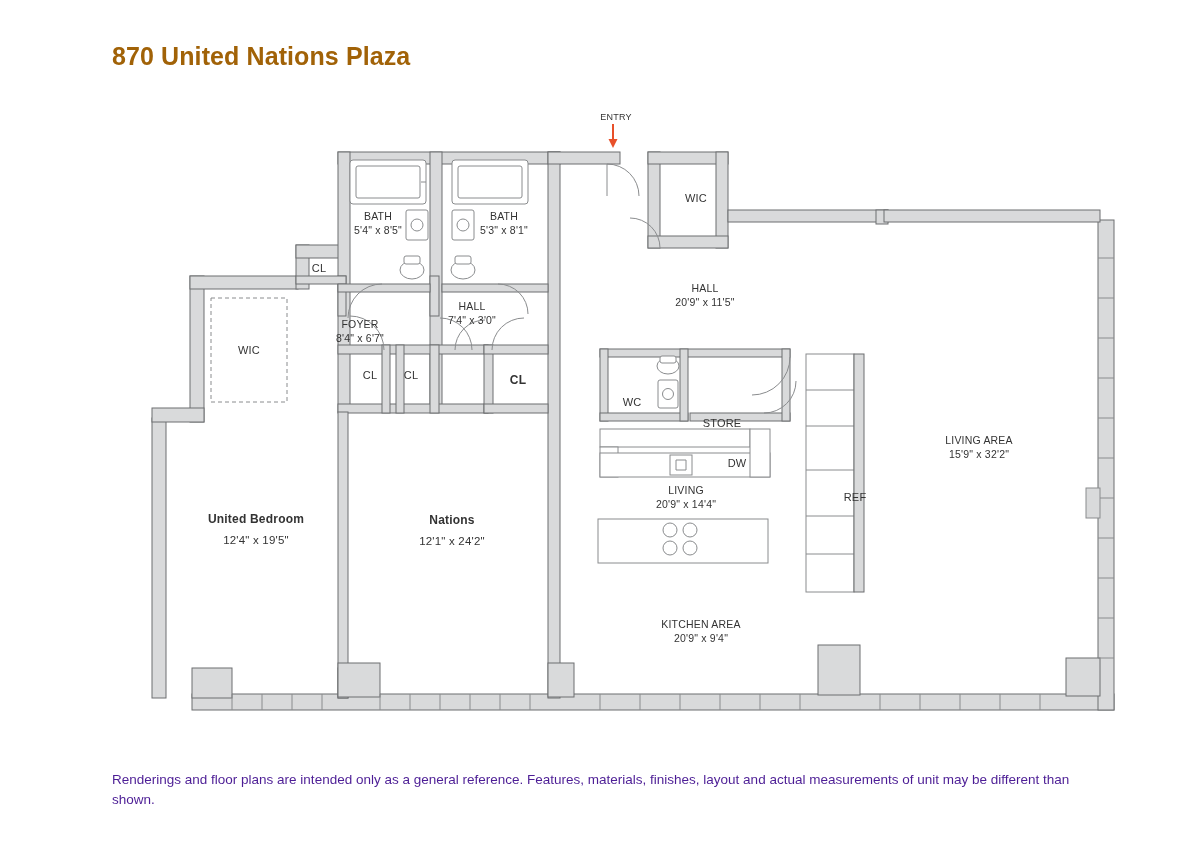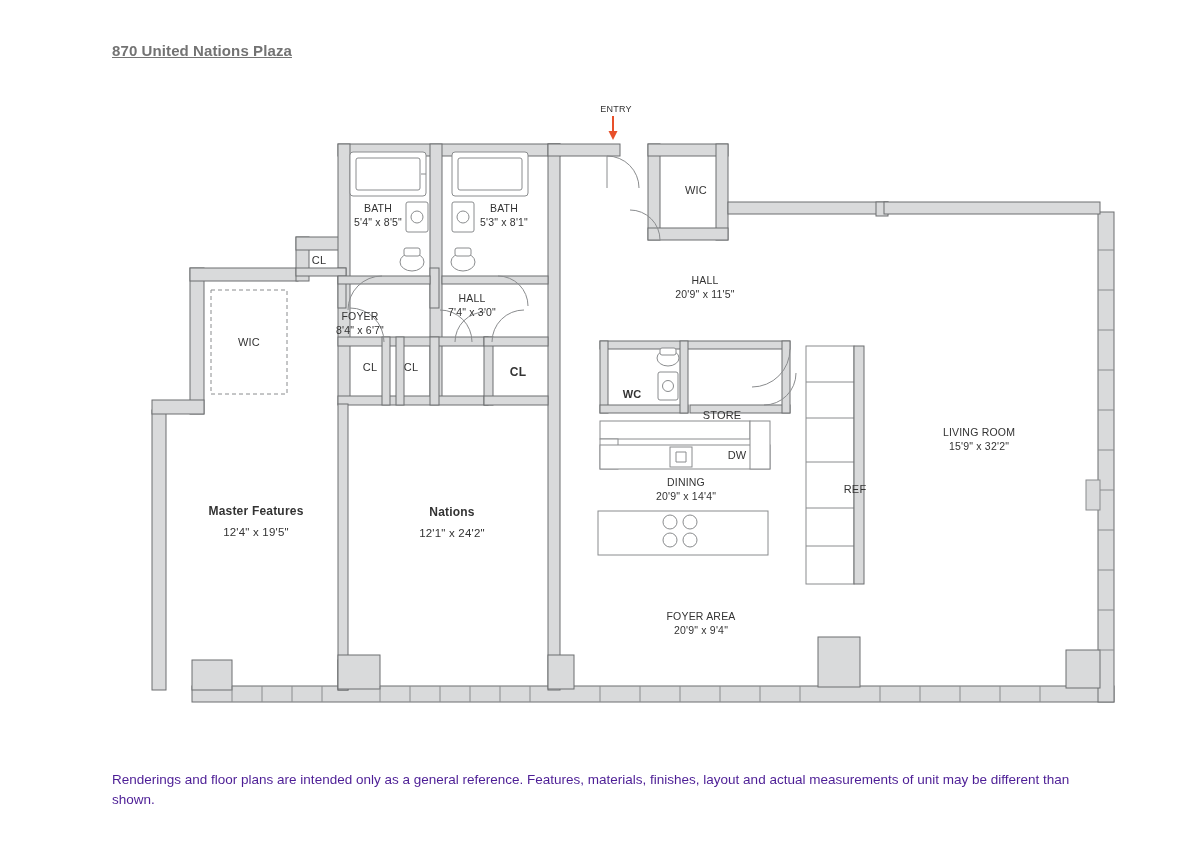--- a/index.html
+++ b/index.html
@@ -12,39 +12,38 @@
     height: 849px;
     position: relative;
     font-family: "Liberation Sans", sans-serif;
     color: #231f20;
     overflow: hidden;
   }
   #title {
     position: absolute;
     left: 112px;
     top: 42px;
-    font-size: 15px;
+    font-size: 25px;
     font-weight: bold;
     letter-spacing: 0.1px;
-    color: #737373;
-    text-decoration: underline;
+    color: #a16207;
   }
   #disclaimer {
     position: absolute;
     left: 112px;
     top: 770px;
     width: 990px;
     font-size: 13.5px;
     line-height: 1.45;
     color: #4c1d95;
   }
   #plan {
     position: absolute;
     left: 0;
-    top: 0;
+    top: 8px;
     width: 1200px;
     height: 618px;
   }
   .lbl {
     position: absolute;
     font-size: 10.5px;
     color: #333333;
     text-align: center;
     white-space: nowrap;
     transform: translateX(-50%);
@@ -286,45 +285,45 @@
   </div>
   <div class="lbl" style="left:472px; top:292px;">
     <span class="nm">HALL</span>
     <span class="dm">7'4" x 3'0"</span>
   </div>
   <div class="lbl" style="left:705px; top:274px;">
     <span class="nm">HALL</span>
     <span class="dm">20'9" x 11'5"</span>
   </div>
   <div class="lbl" style="left:979px; top:426px;">
-    <span class="nm">LIVING ROOM</span>
+    <span class="nm">LIVING AREA</span>
     <span class="dm">15'9" x 32'2"</span>
   </div>
   <div class="lbl" style="left:686px; top:476px;">
-    <span class="nm">DINING</span>
+    <span class="nm">LIVING</span>
     <span class="dm">20'9" x 14'4"</span>
   </div>
   <div class="lbl" style="left:701px; top:610px;">
-    <span class="nm">FOYER AREA</span>
+    <span class="nm">KITCHEN AREA</span>
     <span class="dm">20'9" x 9'4"</span>
   </div>
   <div class="lbl room" style="left:256px; top:504px;">
-    <span class="nm">Master Features</span>
+    <span class="nm">United Bedroom</span>
     <span class="dm">12'4" x 19'5"</span>
   </div>
   <div class="lbl room" style="left:452px; top:505px;">
     <span class="nm">Nations</span>
     <span class="dm">12'1" x 24'2"</span>
   </div>
 
   <div class="lbl small" style="left:696px; top:184px;">WIC</div>
   <div class="lbl small" style="left:249px; top:336px;">WIC</div>
   <div class="lbl small" style="left:319px; top:254px;">CL</div>
   <div class="lbl small" style="left:370px; top:361px;">CL</div>
   <div class="lbl small" style="left:411px; top:361px;">CL</div>
   <div class="lbl big" style="left:518px; top:365px;">CL</div>
-  <div class="lbl small" style="left:632px; top:388px;font-weight:bold;">WC</div>
+  <div class="lbl small" style="left:632px; top:388px;">WC</div>
   <div class="lbl small" style="left:722px; top:373px;margin-top:36px;">STORE</div>
   <div class="lbl small" style="left:706px; top:449px;margin-left:31px;">DW</div>
   <div class="lbl small" style="left:827px; top:483px;margin-left:28px;">REF</div>
 </div>
 
 <div id="disclaimer">Renderings and floor plans are intended only as a general reference. Features, materials, finishes, layout and actual measurements of unit may be different than shown.</div>
 
 </body></html>

